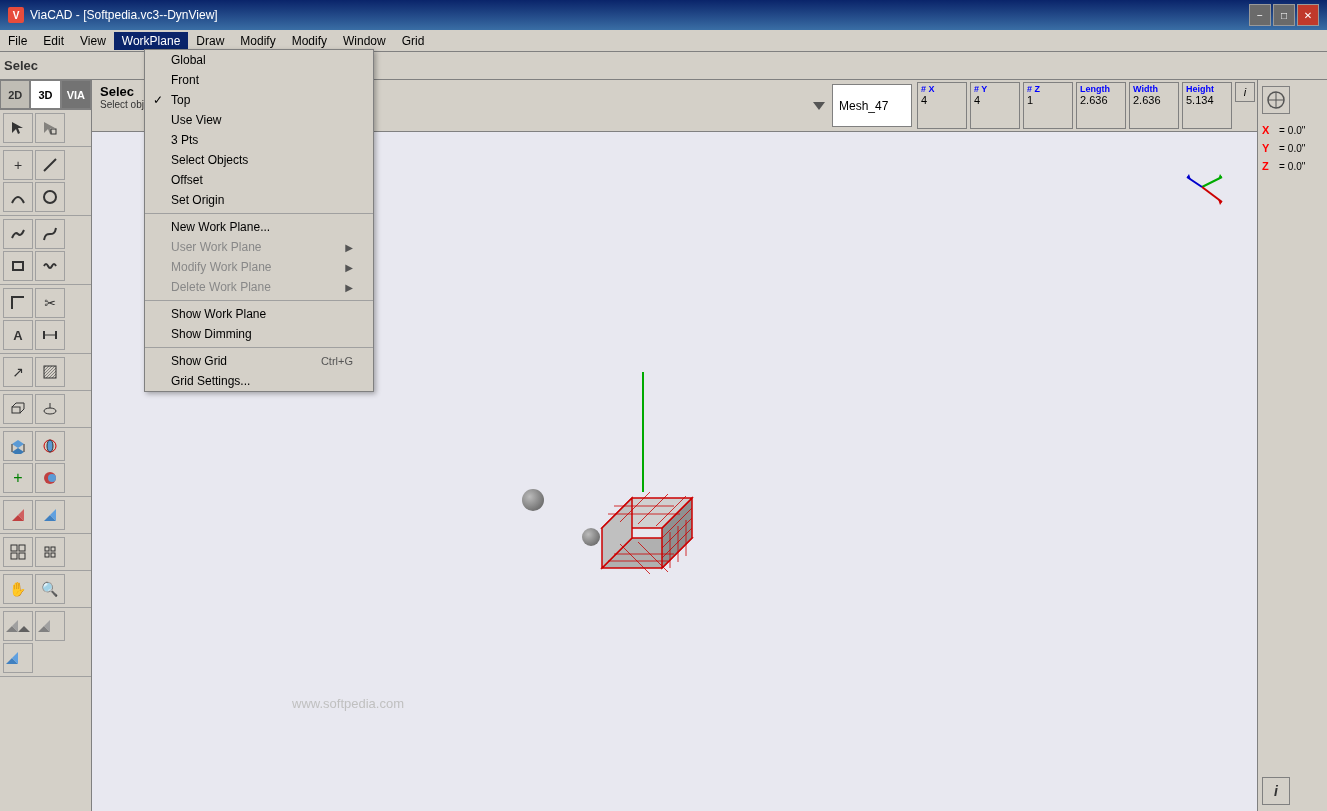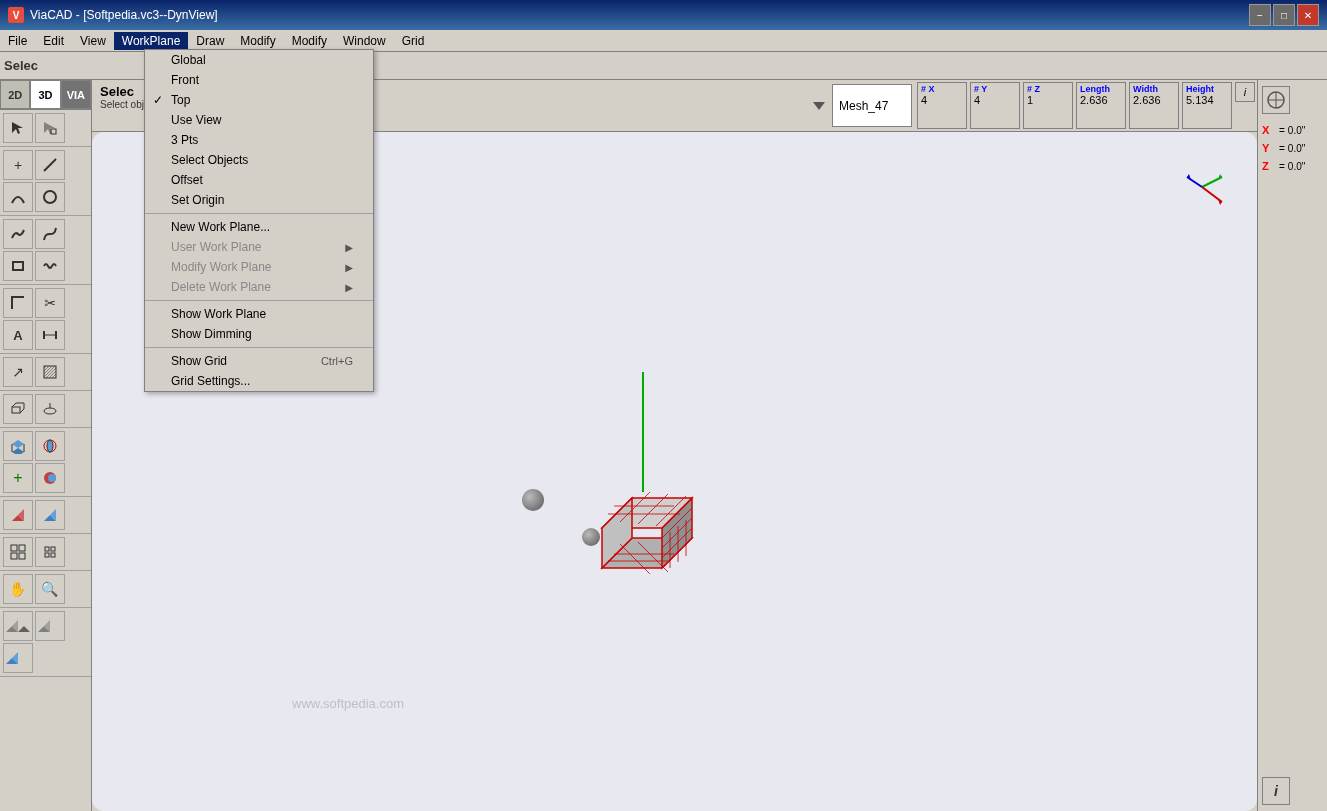--- a/index.html
+++ b/index.html
@@ -594,21 +594,21 @@
     <span class="coord-label" style="color:red;font-weight:bold;">Z</span>
     <span style="font-size:10px;">=</span>
     <span class="coord-value" style="font-size:10px;">0.0"</span>
   </div>
 
   <div style="width:28px;height:28px;border:1px solid #808080;background:#d4d0c8;display:flex;align-items:center;justify-content:center;margin-top:auto;">
     <span style="font-style:italic;font-size:14px;font-weight:bold;color:#333;">i</span>
   </div>
 </div>
 
-<div id="viewport" style="position:absolute;top:132px;left:92px;right:70px;bottom:0;background:#e8e8f0;overflow:hidden;border-radius:12px;">
+<div id="viewport" style="position:absolute;top:132px;left:92px;right:70px;bottom:0;background:#e8e8f0;overflow:hidden;">
 
   <div style="position:absolute;top:30px;right:30px;width:50px;height:50px;">
     <svg width="50" height="50" viewBox="0 0 50 50">
       <line x1="25" y1="25" x2="45" y2="15" stroke="#00aa00" stroke-width="2"></line>
       <line x1="25" y1="25" x2="45" y2="40" stroke="#cc0000" stroke-width="2"></line>
       <line x1="25" y1="25" x2="10" y2="15" stroke="#0000cc" stroke-width="2"></line>
       <polygon points="45,15 41,18 43,12" fill="#00aa00"></polygon>
       <polygon points="45,40 41,37 43,43" fill="#cc0000"></polygon>
       <polygon points="10,15 14,18 12,12" fill="#0000cc"></polygon>
     </svg>

